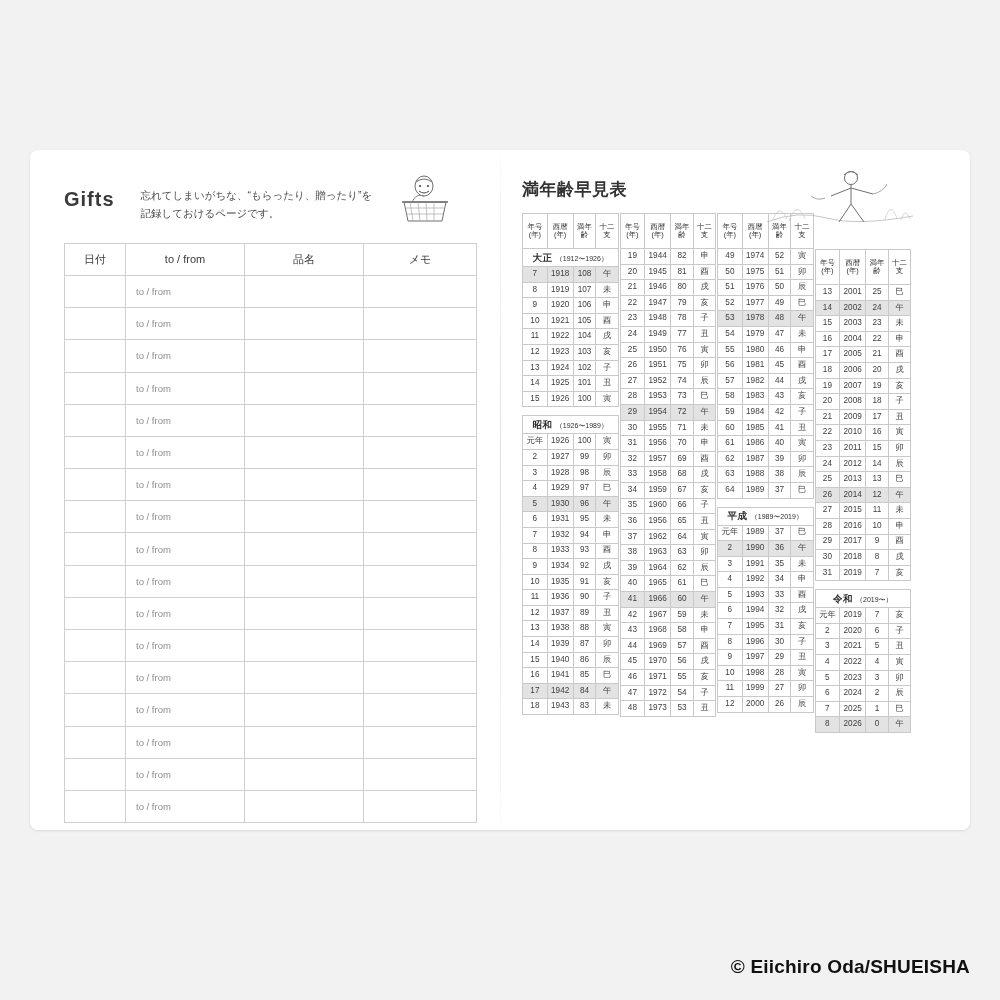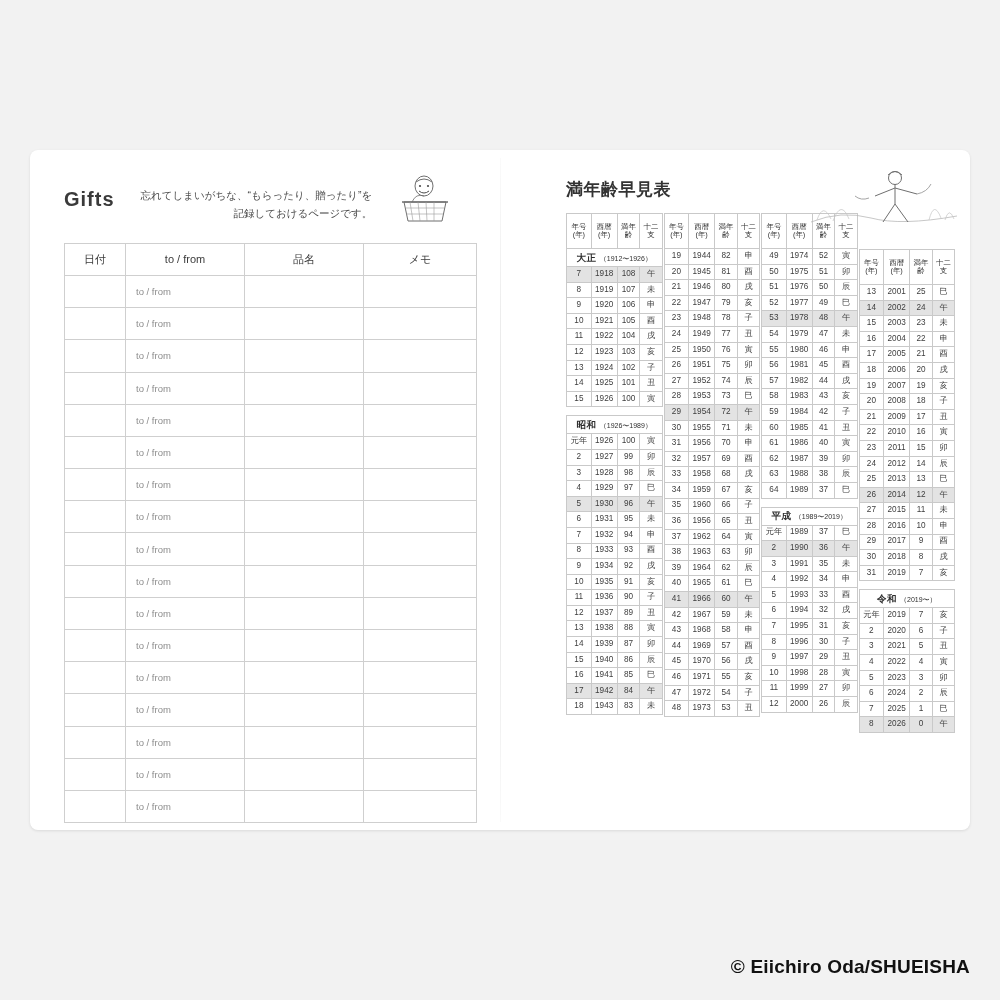--- a/index.html
+++ b/index.html
@@ -11,31 +11,31 @@
   }
   .spread{
     position:absolute;left:30px;top:150px;width:940px;height:680px;
     background:#ffffff;
     border-radius:8px;
     box-shadow:0 1px 3px rgba(0,0,0,0.10);
     display:flex;
   }
   .page{position:relative;height:100%;box-sizing:border-box;}
   .page-left{width:470px;padding:34px 28px 0 34px;}
-  .page-right{width:431px;padding:28px 20px 0 22px;margin-left:44px;}
+  .page-right{width:431px;padding:28px 20px 0 22px;}
   .gutter{position:absolute;left:470px;top:8px;width:1px;height:664px;
     background:linear-gradient(to bottom,rgba(0,0,0,0.02),rgba(0,0,0,0.13),rgba(0,0,0,0.02));}
 
   
   .gifts-head{display:flex;align-items:flex-start;}
   .gifts-title{
     font-size:20px;font-weight:bold;color:#3a3a3a;letter-spacing:1px;
     margin-right:26px;margin-top:4px;
   }
-  .gifts-desc{font-size:10.5px;color:#4a4a4a;line-height:1.75;padding-top:2px;text-align:right;}
+  .gifts-desc{font-size:10.5px;color:#4a4a4a;line-height:1.75;padding-top:2px;}
   .gift-illus{position:absolute;right:42px;top:22px;width:70px;height:52px;}
 
   table.gift{
     border-collapse:collapse;width:408px;margin-top:20px;
     table-layout:fixed;
   }
   table.gift th, table.gift td{
     border:1px solid #cfcfcf;height:31.2px;padding:0;
     font-size:10.5px;color:#4d4d4d;font-weight:normal;
   }

